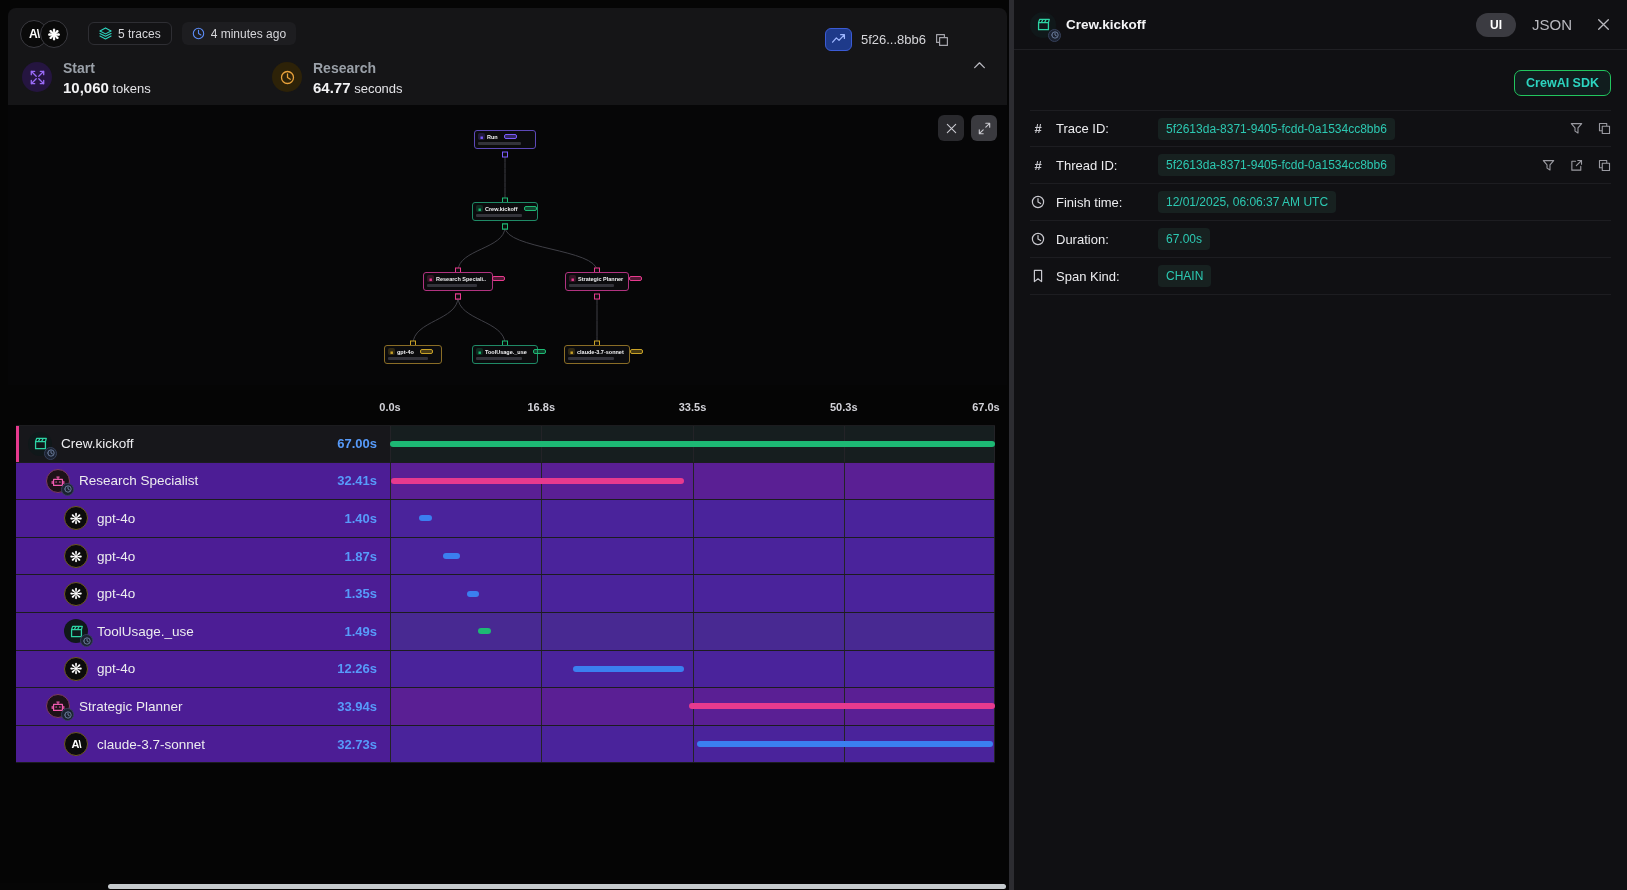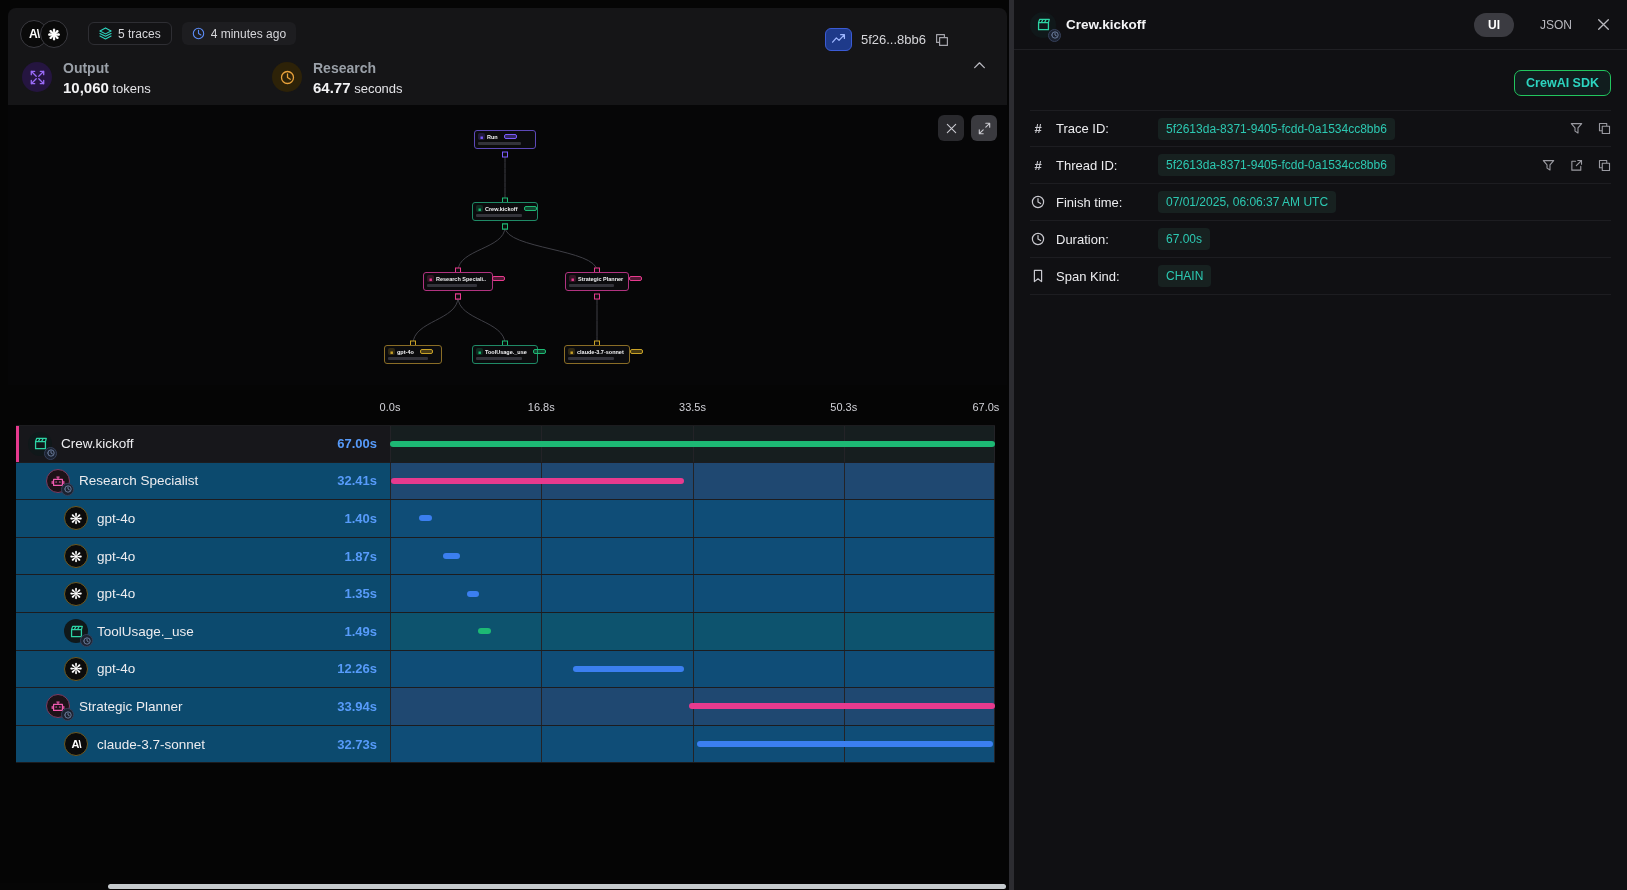--- a/index.html
+++ b/index.html
@@ -46,22 +46,22 @@
   .gnode-badge { width:13px; height:5px; border-radius:2px; margin-left:4px; flex:none; }
   .gnode-sub { height:3px; border-radius:1px; background:#33333a; margin-top:2px; width:80%; }
   .graph-btns { position:absolute; top:10px; right:10px; display:flex; gap:7px; }
   .gbtn { width:26px; height:26px; border-radius:6px; display:flex; align-items:center; justify-content:center; color:#c9c9cf; }
   .gbtn.dim { background:#29292d; }
   .gbtn.lit { background:#3a3a3f; }
 
   
   .waterfall { position:absolute; top:387px; left:16px; width:979px; }
   .wf-ticks { position:relative; height:38px; margin-left:374px; }
-  .wf-tick { position:absolute; top:14px; transform:translateX(-50%); font-size:11px; font-weight:normal; color:#d2d2d8; }
-  .wf-row { display:flex; height:37.6px; background:#0c4a6e; border-bottom:1px solid #1c1c1f; position:relative; }
+  .wf-tick { position:absolute; top:14px; transform:translateX(-50%); font-size:11px; font-weight:bold; color:#d2d2d8; }
+  .wf-row { display:flex; height:37.6px; background:#4c1d95; border-bottom:1px solid #1c1c1f; position:relative; }
   .wf-row:first-child { border-top:1px solid #1c1c1f; }
   .wf-row.selected { background:#17171b; box-shadow:inset 3px 0 0 #e73a8e; }
   .wf-label { width:374px; flex:none; display:flex; align-items:center; gap:9px; padding-right:13px; }
   .wf-name { font-size:13.5px; color:#ececef; white-space:nowrap; }
   .wf-dur { margin-left:auto; font-size:13px; font-weight:bold; color:#579bfa; }
   .row-ic { position:relative; width:24px; height:24px; border-radius:50%; flex:none; display:flex; align-items:center; justify-content:center; }
   .ic-crew, .ic-tool { background:#10181a; color:#2dd4a5; }
   .ic-agent { background:#1d1218; border:1px solid #7e3c62; color:#f15bb0; }
   .ic-openai, .ic-anthropic { background:#0b0b0b; border:1px solid #6e5a22; color:#fff; }
   .ic-openai .g { font-size:15px; line-height:1; }
@@ -81,21 +81,21 @@
 
   
   .v-divider { width:5px; height:890px; background:#2c2c31; flex:none; }
 
   
   .right-panel { flex:1; height:890px; background:#101013; display:flex; flex-direction:column; }
   .rp-header { height:50px; flex:none; display:flex; align-items:center; gap:10px; padding:0 16px; border-bottom:1px solid #202024; }
   .rp-title { font-size:13.5px; font-weight:bold; color:#f4f4f6; }
   .rp-spacer { flex:1; }
   .tab-ui { background:#3b3b41; color:#fff; font-size:12px; font-weight:bold; padding:5px 14px; border-radius:999px; }
-  .tab-json { font-size:12px; color:#b9b9bf; margin-left:16px; }
+  .tab-json { font-size:15px; color:#b9b9bf; margin-left:6px; }
   .rp-close { color:#b9b9bf; margin-left:14px; display:flex; }
   .rp-body { padding:10px 16px 0 16px; }
   .sdk-row { display:flex; justify-content:flex-end; align-items:center; height:46px; margin-bottom:4px; }
   .sdk-badge { border:1px solid #22c55e; color:#2dd4bf; background:rgba(45,212,191,.07); font-size:12.5px; font-weight:bold; padding:5px 11px; border-radius:7px; }
   .field-row { display:flex; align-items:center; height:37px; border-bottom:1px solid #1d1d21; gap:10px; }
   .field-row:first-child { border-top:1px solid #1d1d21; }
   .f-ic { width:16px; color:#c9c9cf; display:flex; justify-content:center; font-size:13px; font-weight:bold; }
   .f-label { width:92px; font-size:13px; color:#ececef; flex:none; }
   .f-chip { background:#172120; color:#2cc9b2; font-size:12px; padding:4px 8px; border-radius:4px; white-space:nowrap; }
   .f-actions { margin-left:auto; display:flex; gap:15px; color:#9a9aa1; }
@@ -154,21 +154,21 @@
         </span>
     </div>
     <div class="stats-row" id="stats-row">
         <div class="stat">
           <div class="stat-circle stat-ic-2">
             <svg width="15" height="15" viewBox="0 0 14 14" fill="none" stroke="currentColor" stroke-width="1.2" stroke-linecap="round" stroke-linejoin="round">
               <path d="M5.8 5.8 L1.2 1.2 M1.2 4.4 L1.2 1.2 L4.4 1.2 M8.2 5.8 L12.8 1.2 M9.6 1.2 L12.8 1.2 L12.8 4.4 M5.8 8.2 L1.2 12.8 M1.2 9.6 L1.2 12.8 L4.4 12.8 M8.2 8.2 L12.8 12.8 M12.8 9.6 L12.8 12.8 L9.6 12.8"></path>
             </svg>
           </div>
           <div>
-            <div class="stat-label">Output</div>
+            <div class="stat-label">Start</div>
             <div class="stat-value">10,060<span class="unit"> tokens</span></div>
           </div>
         </div>
         <div class="stat">
           <div class="stat-circle stat-ic-3">
             <svg width="15" height="15" viewBox="0 0 14 14" fill="none" stroke="currentColor" stroke-width="1.2" stroke-linecap="round" stroke-linejoin="round">
               <path d="M7 7 m-5.6 0 a5.6 5.6 0 1 0 11.2 0 a5.6 5.6 0 1 0 -11.2 0 M7 3.6 L7 7 L9.6 8.6"></path>
             </svg>
           </div>
           <div>
@@ -556,21 +556,21 @@
             </span>
           </span>
         </div>
         <div class="field-row">
           <span class="f-ic icon">
             <svg width="14" height="14" viewBox="0 0 14 14" fill="none" stroke="currentColor" stroke-width="1.2" stroke-linecap="round" stroke-linejoin="round">
               <path d="M7 7 m-5.6 0 a5.6 5.6 0 1 0 11.2 0 a5.6 5.6 0 1 0 -11.2 0 M7 3.6 L7 7 L9.6 8.6"></path>
             </svg>
           </span>
           <span class="f-label">Finish time:</span>
-          <span class="f-chip">07/01/2025, 06:06:37 AM UTC</span>
+          <span class="f-chip">12/01/2025, 06:06:37 AM UTC</span>
         </div>
         <div class="field-row">
           <span class="f-ic icon">
             <svg width="14" height="14" viewBox="0 0 14 14" fill="none" stroke="currentColor" stroke-width="1.2" stroke-linecap="round" stroke-linejoin="round">
               <path d="M7 7 m-5.6 0 a5.6 5.6 0 1 0 11.2 0 a5.6 5.6 0 1 0 -11.2 0 M7 3.6 L7 7 L9.6 8.6"></path>
             </svg>
           </span>
           <span class="f-label">Duration:</span>
           <span class="f-chip">67.00s</span>
         </div>

